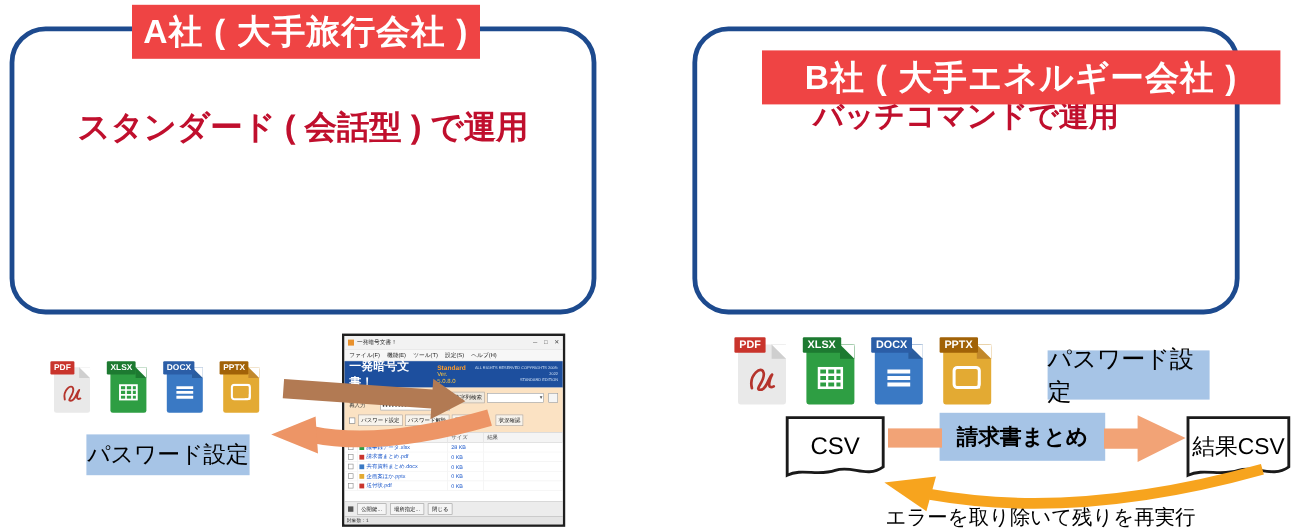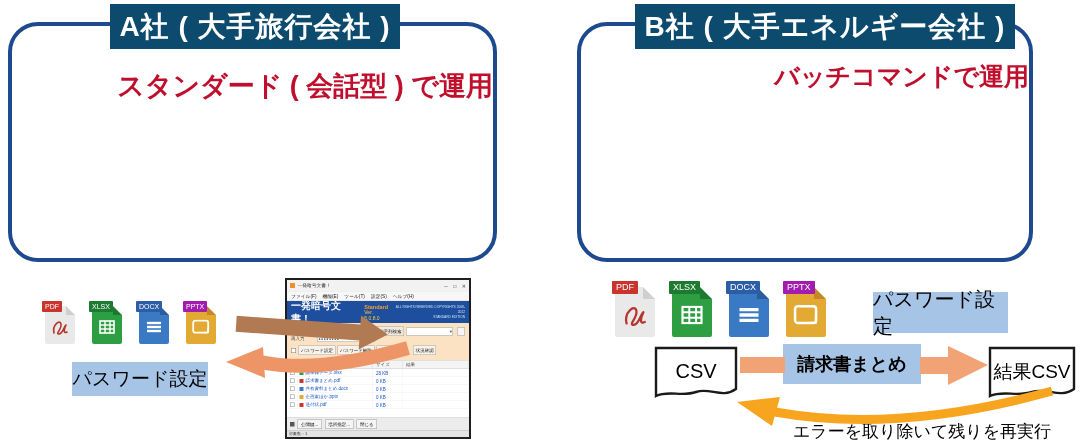--- a/index.html
+++ b/index.html
@@ -4,62 +4,62 @@
 <style>
   html,body{margin:0;padding:0;background:#fff;}
   #canvas{position:relative;width:1084px;height:443px;background:#fff;overflow:hidden;
           font-family:"Liberation Sans",sans-serif;color:#111;}
 
   
   .panel{position:absolute;top:22px;height:240px;border:4px solid #1d4a8e;border-radius:30px;
          background:#fff;box-sizing:border-box;z-index:1;}
   #panel-a{left:8px;width:489px;}
   #panel-b{left:577px;width:456px;}
-  .panel-title{position:absolute;top:4px;height:45px;background:#0c4a6e;color:#fff;
+  .panel-title{position:absolute;top:4px;height:45px;background:#ef4444;color:#fff;
                font-weight:bold;font-size:28px;display:flex;align-items:center;
                justify-content:center;z-index:3;letter-spacing:1px;}
   #title-a{left:110px;width:290px;}
-  #title-b{left:635px;width:380px;}
-  .panel-heading{position:absolute;left:0;right:0;text-align:right;color:#c00f2d;font-weight:bold;}
+  #title-b{left:635px;width:432px;margin-top:38px;}
+  .panel-heading{position:absolute;left:0;right:0;text-align:center;color:#c00f2d;font-weight:bold;margin-top:20px;}
   #heading-a{top:42px;font-size:27px;}
   #heading-b{top:34px;font-size:25px;}
   .panel-body{position:absolute;white-space:pre-line;color:#111;}
   #body-a{left:26px;top:80px;font-size:19px;line-height:26px;}
   #body-b{left:13px;top:72px;font-size:17px;line-height:21.5px;}
 
   
   .ficon{position:absolute;}
   .ficon-s{width:30px;}
   .ficon-l{width:40px;}
   .page{position:relative;width:100%;border-radius:2px;}
   .ficon-s .page{height:38px;margin-top:5px;}
   .ficon-l .page{height:50px;margin-top:6px;}
   .page::before{content:"";position:absolute;top:0;right:0;width:0;height:0;border-style:solid;}
   .ficon-s .page::before{border-width:0 9px 9px 0;}
   .ficon-l .page::before{border-width:0 12px 12px 0;}
   .pdf  .page{background:#e9e9e9;} .pdf  .page::before{border-color:transparent #fff #cfcfcf transparent;}
   .xlsx .page{background:#2e9e43;} .xlsx .page::before{border-color:transparent #fff #1c7a30 transparent;}
   .docx .page{background:#3a79c4;} .docx .page::before{border-color:transparent #fff #2a5d9e transparent;}
   .pptx .page{background:#e3aa33;} .pptx .page::before{border-color:transparent #fff #c2882a transparent;}
-  .badge{position:absolute;top:0;left:-3px;color:#fff;font-weight:normal;line-height:1;
+  .badge{position:absolute;top:0;left:-3px;color:#fff;font-weight:bold;line-height:1;
          padding:2px 3px;border-radius:1px;z-index:2;}
   .ficon-s .badge{font-size:7px;}
   .ficon-l .badge{font-size:9px;padding:2px 4px;}
   .pdf  .badge{background:#c9342c;} .xlsx .badge{background:#1d7a31;}
-  .docx .badge{background:#2b5ea7;} .pptx .badge{background:#a21caf;}
+  .docx .badge{background:#2b5ea7;} .pptx .badge{background:#a16207;}
   .glyph{position:absolute;left:50%;top:56%;transform:translate(-50%,-50%);}
 
   
   .blue-label{position:absolute;background:#a6c4e6;color:#000;display:flex;align-items:center;
               justify-content:center;z-index:2;}
   #pw-label-a{left:72px;top:362px;width:136px;height:34px;font-size:19px;font-weight:500;}
   #pw-label-b{left:873px;top:292px;width:135px;height:41px;font-size:20px;font-weight:500;}
   #batch-box{left:783px;top:344px;width:138px;height:40px;font-size:18px;font-weight:bold;}
 
-  #retry-caption{position:absolute;left:772px;top:420px;width:300px;text-align:center;
+  #retry-caption{position:absolute;left:738px;top:420px;width:300px;
                  font-size:17px;color:#000;}
 
   .doc-svg{position:absolute;z-index:2;}
   #csv-doc{left:652px;top:345px;}
   #result-doc{left:986px;top:345px;}
   .doc-text{font-family:"Liberation Sans",sans-serif;fill:#000;}
 
   
   #app-window{position:absolute;left:285px;top:278px;width:186px;height:161px;border:2px solid #1f1f1f;
               background:#ececec;box-sizing:border-box;z-index:2;overflow:hidden;}

